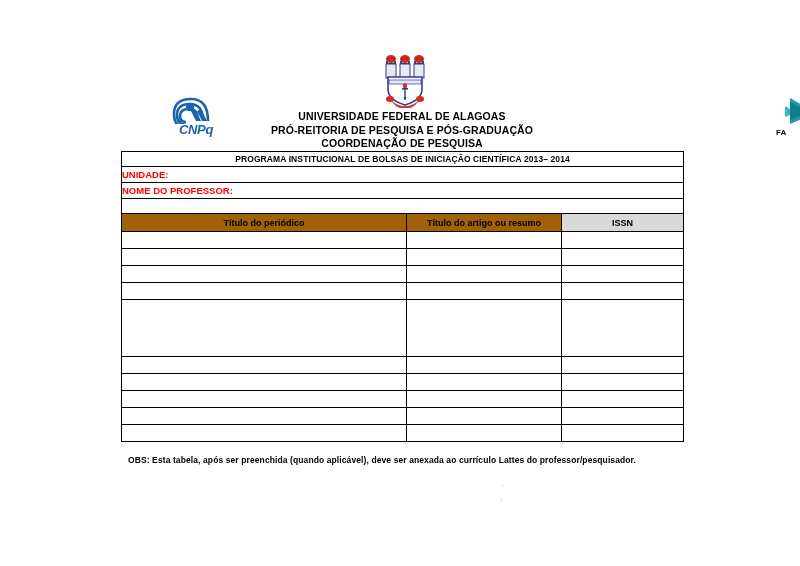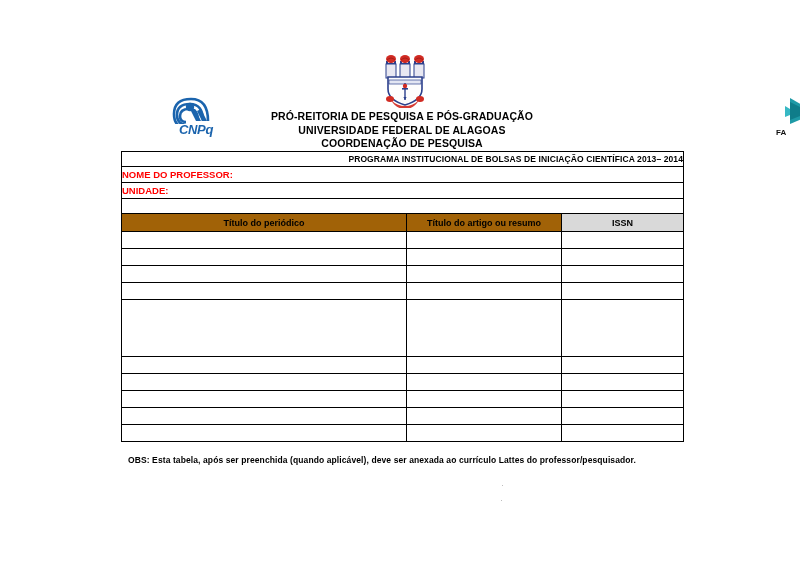--- a/index.html
+++ b/index.html
@@ -84,21 +84,21 @@
     border-collapse: collapse;
     table-layout: fixed;
   }
   #issn-table td {
     border: 1px solid #000000;
     padding: 0;
     vertical-align: middle;
   }
   .row-program td {
     height: 14px;
-    text-align: right;
+    text-align: center;
     font-size: 8.5px;
     font-weight: bold;
     letter-spacing: 0.1px;
   }
   .row-title td {
     height: 22px;
     text-align: center;
     font-size: 15px;
     font-weight: bold;
   }
@@ -222,40 +222,40 @@
 <div id="fapeal-logo">
   <svg viewBox="0 0 28 30" width="28" height="30" xmlns="http://www.w3.org/2000/svg">
     <path d="M14 2 L28 10 L28 22 L14 28 Z" fill="#1e9aa6"></path>
     <path d="M14 6 L24 11 L24 20 L14 24 Z" fill="#0f7d8a"></path>
     <path d="M9 10 L14 13 L14 19 L9 21 Z" fill="#37b8c4"></path>
   </svg>
   <div class="fapeal-word">FA</div>
 </div>
 
 <div id="institution-header">
+  <div>UNIVERSIDADE FEDERAL DE ALAGOAS</div>
   <div>PRÓ-REITORIA DE PESQUISA E PÓS-GRADUAÇÃO</div>
-  <div>UNIVERSIDADE FEDERAL DE ALAGOAS</div>
   <div>COORDENAÇÃO DE PESQUISA</div>
 </div>
 
 <table id="issn-table">
   <colgroup>
     <col class="col-periodico">
     <col class="col-artigo">
     <col class="col-issn">
   </colgroup>
   <tbody>
     <tr class="row-program">
       <td colspan="3">PROGRAMA INSTITUCIONAL DE BOLSAS DE INICIAÇÃO CIENTÍFICA 2013– 2014</td>
     </tr>
     <tr class="row-field">
+      <td colspan="3">UNIDADE:</td>
+    </tr>
+    <tr class="row-field">
       <td colspan="3">NOME DO PROFESSOR:</td>
-    </tr>
-    <tr class="row-field">
-      <td colspan="3">UNIDADE:</td>
     </tr>
     <tr class="row-spacer">
       <td colspan="3"></td>
     </tr>
     <tr class="row-colheads">
       <td>Título do periódico</td>
       <td>Título do artigo ou resumo</td>
       <td class="issn-head">ISSN</td>
     </tr>
 

